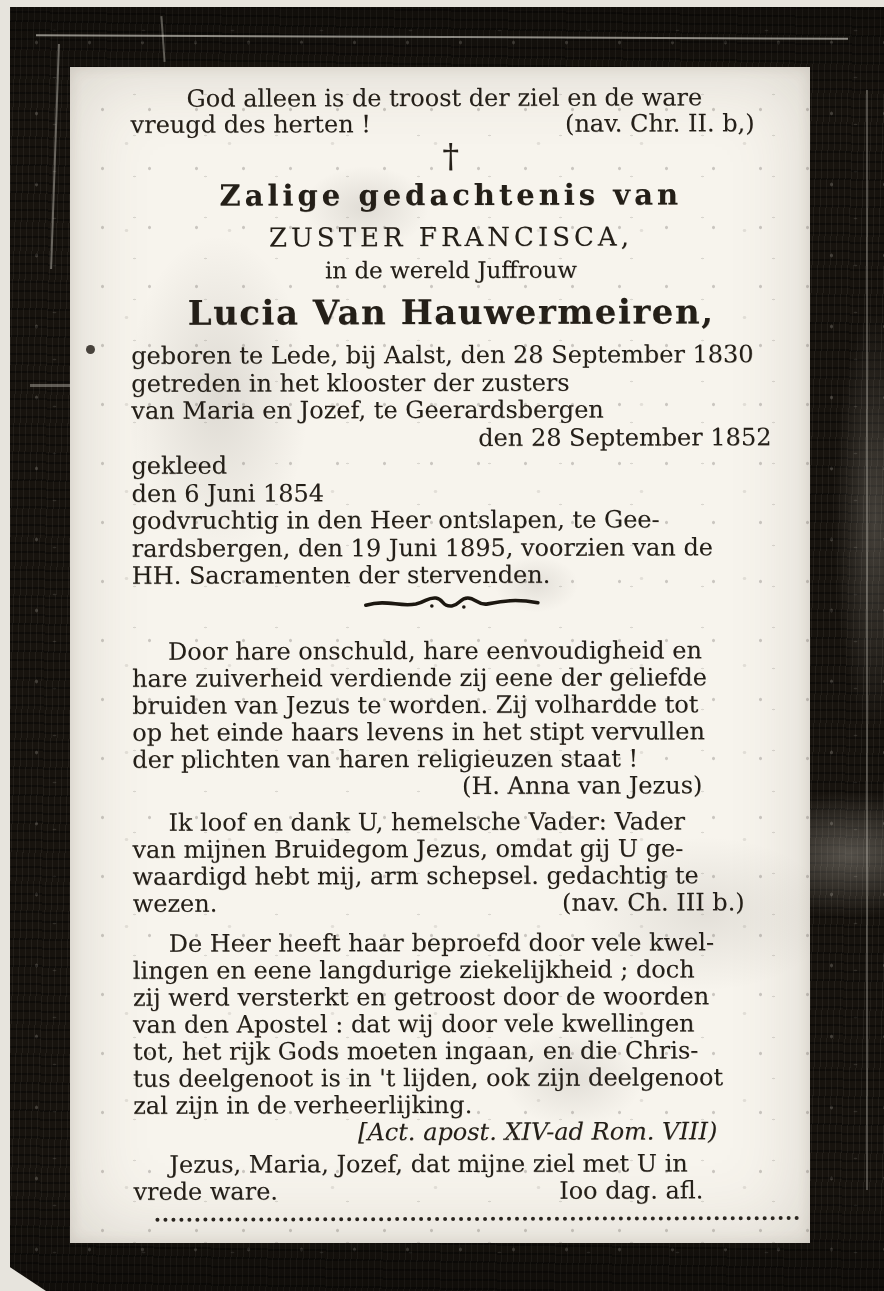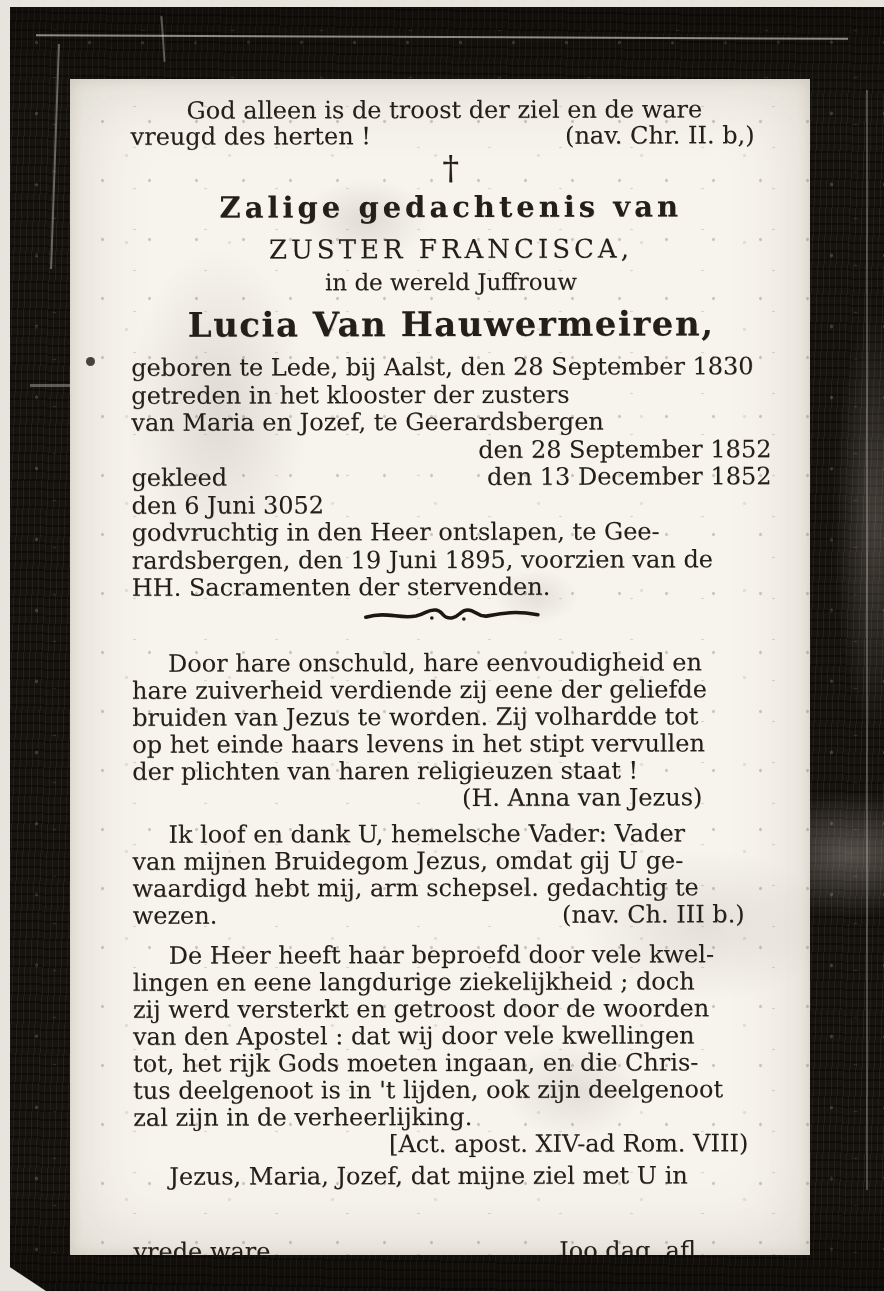--- a/index.html
+++ b/index.html
@@ -20,21 +20,21 @@
       linear-gradient(180deg, rgba(0,0,0,.25), transparent 8%, transparent 92%, rgba(0,0,0,.3));}
   .scratch{position:absolute;background:rgba(243,239,229,.55);}
   .scratch.s1{left:36px;top:36px;width:812px;height:2px;transform:rotate(.25deg);}
   .scratch.s2{left:54px;top:44px;width:2px;height:225px;transform:rotate(2deg);opacity:.7;}
   .scratch.s3{left:162px;top:16px;width:2px;height:46px;transform:rotate(-4deg);opacity:.6;}
   .scratch.s4{left:866px;top:90px;width:2px;height:1100px;opacity:.5;}
   .scratch.s5{left:30px;top:384px;width:40px;height:3px;opacity:.6;}
   .corner-wedge{position:absolute;left:0;bottom:0;width:46px;height:38px;background:#e7e4dd;
     clip-path:polygon(0 100%,0 20%,100% 100%);}
   
-  .card{position:absolute;left:70px;top:79px;width:740px;height:1176px;background-color:#f7f4ed;
+  .card{position:absolute;left:70px;top:67px;width:740px;height:1176px;background-color:#f7f4ed;
     background-image:
       radial-gradient(rgba(42,37,30,.22) 1px, transparent 1.7px),
       radial-gradient(rgba(42,37,30,.15) 1px, transparent 1.9px),
       radial-gradient(rgba(42,37,30,.10) 1.3px, transparent 2.2px);
     background-size:47px 59px,71px 41px,103px 87px;
     background-position:9px 13px,29px 7px,5px 33px;
     box-shadow:inset 0 0 80px rgba(90,80,66,.20), inset 0 0 14px rgba(90,80,66,.14);
     overflow:hidden;}
   .stains{position:absolute;inset:0;pointer-events:none;
     background:
@@ -60,23 +60,23 @@
   .vita .date-right{text-align:right;}
   .vita .pr-date{margin-right:36px;}
   .ornament-wrap{text-align:center;margin-top:4px;height:20px;}
   .para{font-size:24px;line-height:27px;}
   .para .indent-first > .line:first-child{text-indent:36px;}
   .quote{margin-top:24px;}
   .attribution{text-align:right;padding-right:70px;}
   .prayer{margin-top:9px;}
   .prayer-cite{padding-right:28px;}
   .consolation{margin-top:13px;}
-  .scripture{width:fit-content;margin-left:auto;margin-right:25px;}
+  .scripture{width:fit-content;margin-left:auto;margin-right:56px;font-style:italic;}
   .invocation{margin-top:5px;}
-  .indulgence{padding-right:70px;margin-top:48px;}
+  .indulgence{padding-right:70px;}
   .rule{margin:12px -26px 0 22px;border-top:4px dotted #2b2620;height:0;}
 </style>
 </head>
 <body>
 
 <div class="scan">
   <div class="frame"></div>
   <div class="frame-shade"></div>
   <div class="scratch s1"></div>
   <div class="scratch s2"></div>
@@ -108,24 +108,23 @@
 
       <div class="vita">
         <div>
             <div class="line">geboren te Lede, bij Aalst, den 28 September 1830</div>
             <div class="line">getreden in het klooster der zusters</div>
             <div class="line">van Maria en Jozef, te Geerardsbergen</div>
           </div>
         <div class="line date-right">den 28 September 1852</div>
         <div class="split">
           <span class="line">gekleed</span>
-          <span class="line">den 13 December 1852</span>
         </div>
         <div class="split">
-          <span class="line pr-date">den 6 Juni 3052</span>
+          <span class="line pr-date">den 6 Juni 1854</span>
         </div>
         <div>
             <div class="line">godvruchtig in den Heer ontslapen, te Gee-</div>
             <div class="line">rardsbergen, den 19 Juni 1895, voorzien van de</div>
             <div class="line">HH. Sacramenten der stervenden.</div>
           </div>
       </div>
 
       <div class="ornament-wrap">
         <svg width="180" height="18" viewBox="0 0 180 18">

